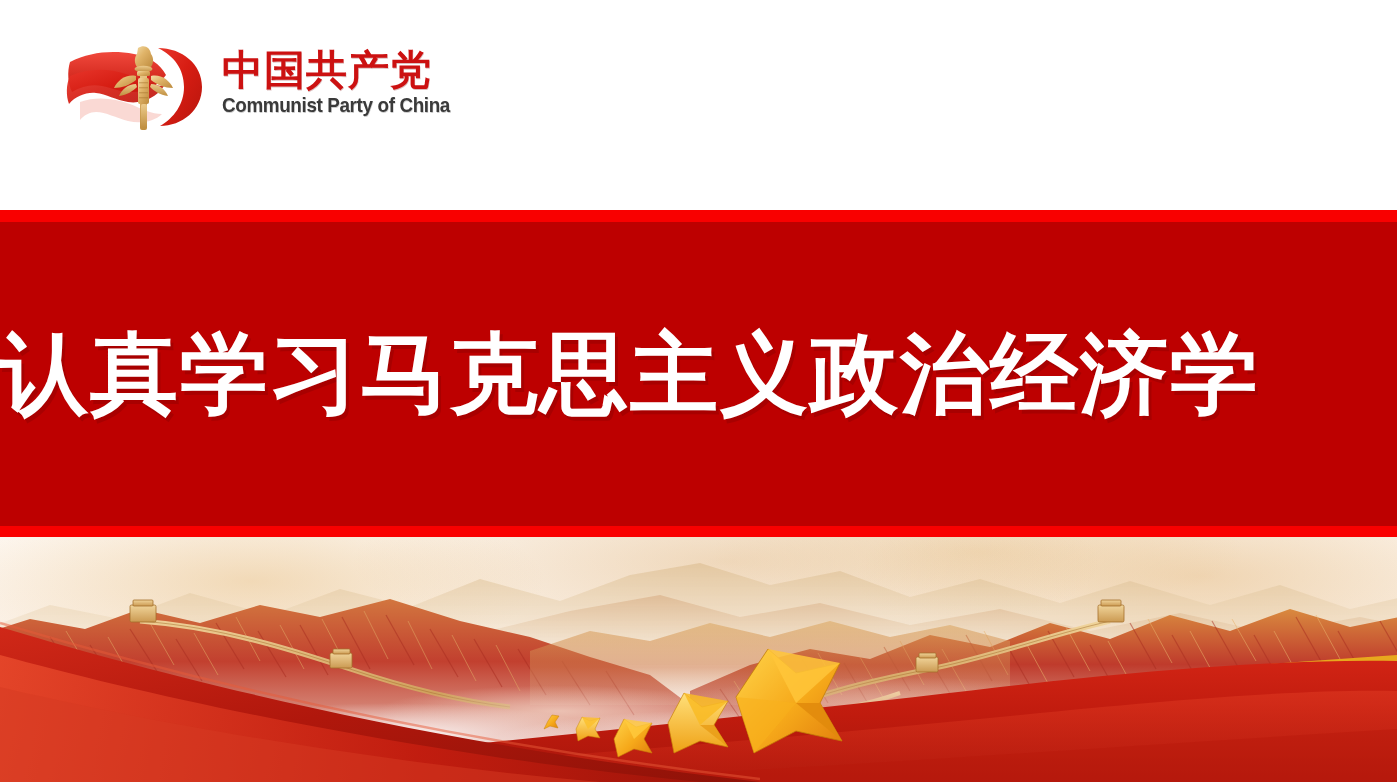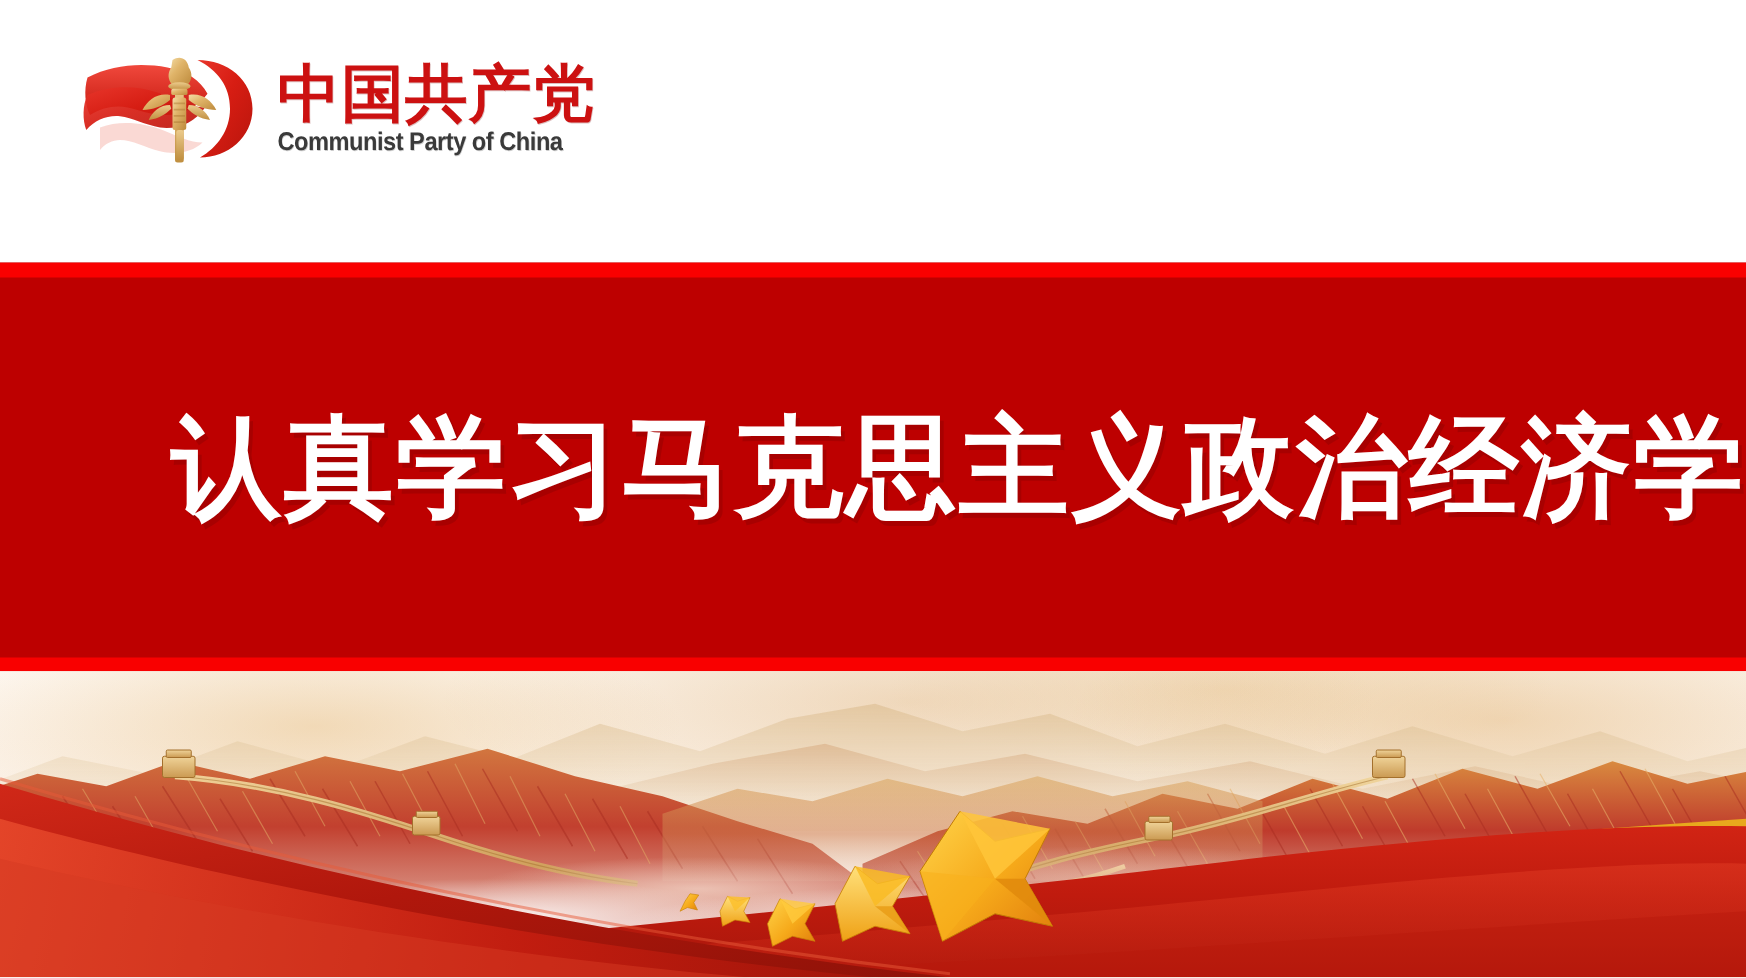--- a/index.html
+++ b/index.html
@@ -33,21 +33,21 @@
     left:0; top:8px;
     width:150px; height:92px;
   }
   .logo-text{
     position:absolute;
     left:160px; top:16px;
     width:212px;
   }
   .logo-cn{
     font-family:"DejaVu Sans","Liberation Sans",sans-serif;
-    font-size:50px;
+    font-size:41px;
     font-weight:bold;
     color:#cc1111;
     letter-spacing:1px;
     line-height:1;
     white-space:nowrap;
     text-shadow:0.5px 0.5px 0 rgba(120,0,0,.25);
   }
   .logo-en{
     font-family:"Liberation Sans","DejaVu Sans",sans-serif;
     font-size:20.5px;
@@ -79,21 +79,21 @@
     position:absolute; left:0; bottom:0;
     width:100%; height:11px;
     background:#f90000;
   }
   .banner-inner{
     position:absolute;
     left:0; top:12px;
     width:100%; height:304px;
     display:flex;
     flex-direction:column;
-    align-items:flex-end;
+    align-items:flex-start;
     justify-content:center;
   }
   .title-line{
     font-family:"DejaVu Sans","Liberation Sans",sans-serif;
     font-weight:bold;
     color:#ffffff;
     font-size:88px;
     line-height:1.14;
     letter-spacing:2px;
     white-space:nowrap;

